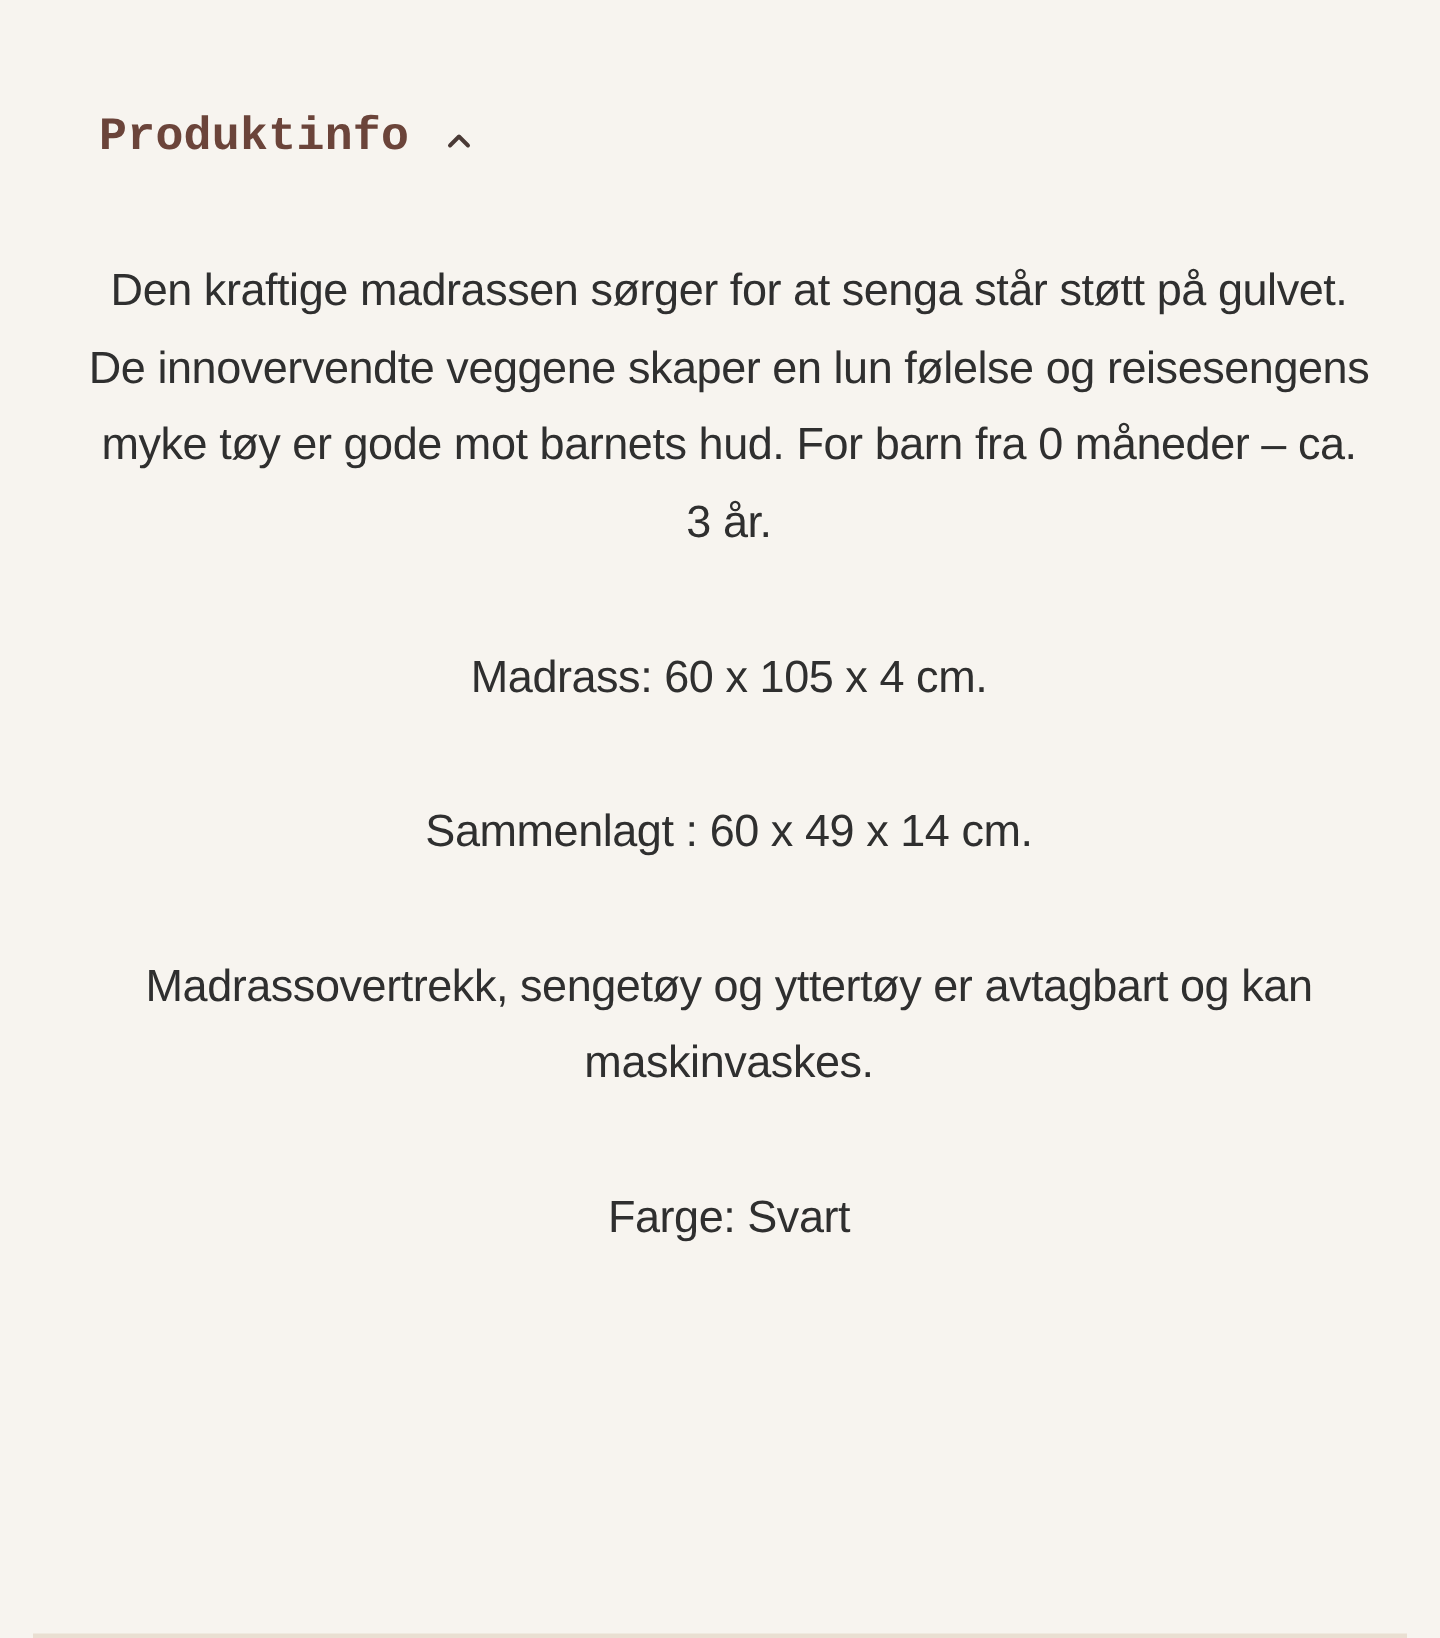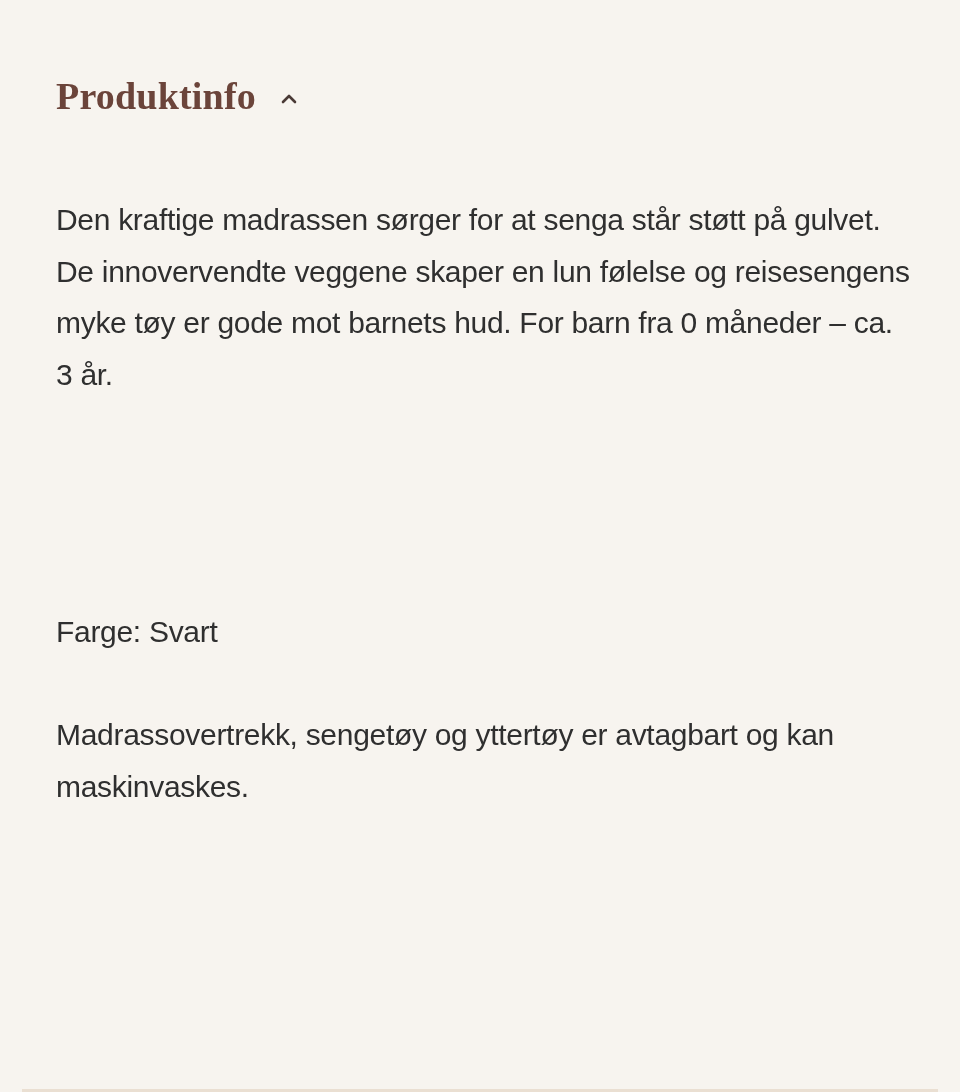--- a/index.html
+++ b/index.html
@@ -10,26 +10,27 @@
     color: #2e2e2e;
     position: relative;
     overflow: hidden;
   }
   .section { position: absolute; left: 56px; right: 56px; top: 0; }
   .header {
     position: absolute; top: 74px; left: 0;
     display: flex; align-items: center; cursor: pointer;
   }
   .title {
-    font-family: Liberation Serif, serif;
-    font-weight: bold; font-size: 38px; color: #6b443a;
+    font-family: Liberation Mono, monospace;
+    font-weight: bold; font-size: 31px; color: #6b443a;
     letter-spacing: 0.2px;
+    margin-left: 10px;
   }
   .chevron { margin-left: 24px; width: 18px; height: 12px; display: inline-block; }
-  .body { position: absolute; top: 194px; left: 0; width: 860px; }
+  .body { position: absolute; top: 168px; left: 0; width: 860px; text-align: center; }
   .para {
     font-size: 30px; line-height: 51.5px; margin: 0 0 51.5px 0;
     color: #2f2f2f; letter-spacing: -0.3px;
   }
   .para.gap2 { margin-top: 51.5px; }
   .divider {
     position: absolute; left: 22px; right: 22px; top: 1089px;
     height: 3px; background: #eadfd2;
   }
 </style>
@@ -42,21 +43,22 @@
     <span class="chevron">
       <svg width="18" height="12" viewBox="0 0 18 12">
         <polyline points="3,10 9,4 15,10" fill="none" stroke="#4a3a36" stroke-width="2.6" stroke-linecap="round" stroke-linejoin="round"></polyline>
       </svg>
     </span>
   </div>
 
   <div class="body">
     <p class="para">Den kraftige madrassen sørger for at senga står støtt på gulvet. De innovervendte veggene skaper en lun følelse og reisesengens myke tøy er gode mot barnets hud. For barn fra 0 måneder – ca. 3 år.</p>
     <p class="para">
+      <span>Madrass: 60 x 105 x 4 cm.</span><br>
       <br>
-      <br>
+      <span>Sammenlagt : 60 x 49 x 14 cm.</span>
     </p>
+    <p class="para">Madrassovertrekk, sengetøy og yttertøy er avtagbart og kan maskinvaskes.</p>
     <p class="para">Farge: Svart</p>
-    <p class="para">Madrassovertrekk, sengetøy og yttertøy er avtagbart og kan maskinvaskes.</p>
   </div>
 </div>
 
 <div class="divider"></div>
 
 </body></html>

